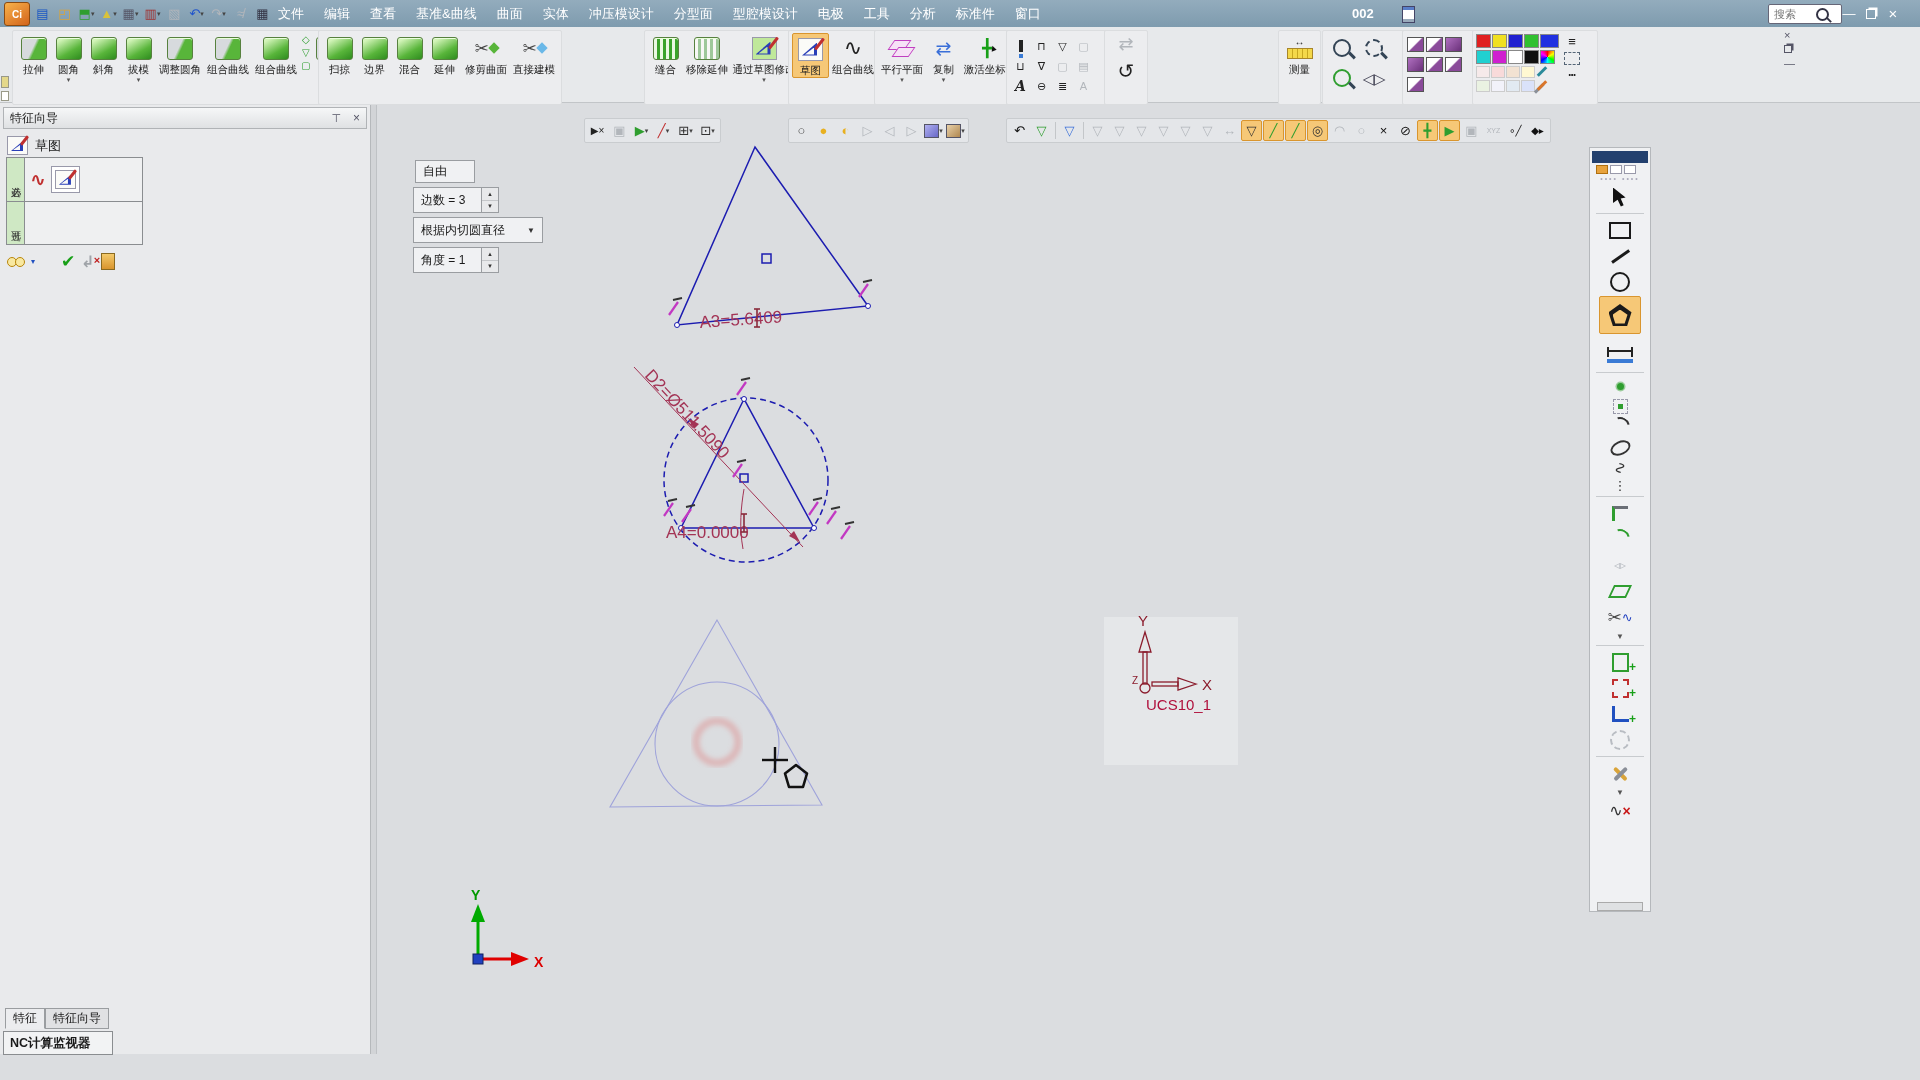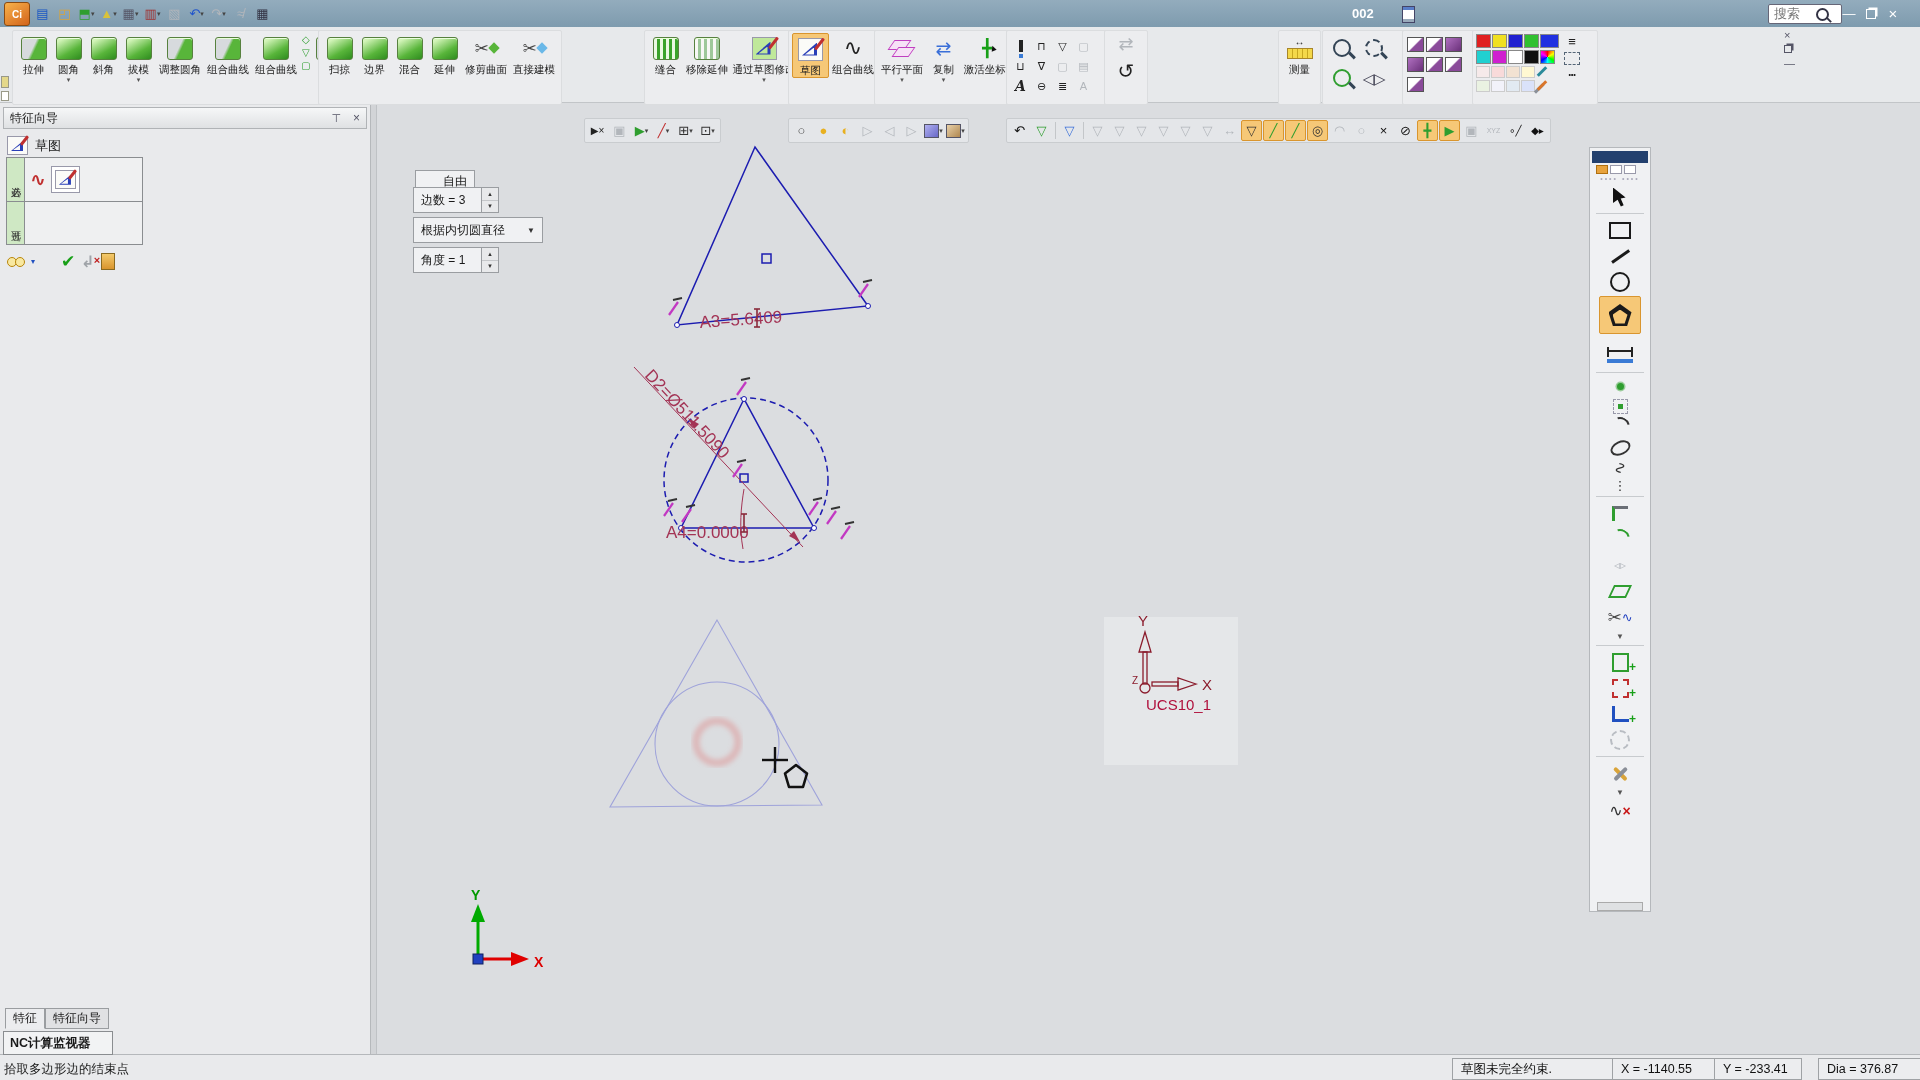--- a/index.html
+++ b/index.html
@@ -8,21 +8,21 @@
   .abs{position:absolute;box-sizing:border-box}
   
   .titlebar{left:0;top:0;width:1920px;height:27px;background:linear-gradient(#93ACBD,#7E9BAE);display:flex;align-items:center;z-index:5}
   .appico{position:absolute;left:4px;top:2px;width:24px;height:22px;background:linear-gradient(145deg,#f8b24a,#d2641c);border:1px solid #8a4a10;border-radius:3px;color:#fff;font-size:10px;font-weight:bold;display:flex;align-items:center;justify-content:center}
   .qicons{position:absolute;left:32px;top:3px;display:flex;align-items:center;gap:1px}
   .menus{position:absolute;left:268px;top:0;height:27px;display:flex;align-items:center}
   .menu-item{color:#fff;font-size:13px;padding:0 10px;line-height:27px;white-space:nowrap;cursor:default}
   .doctitle{position:absolute;left:1352px;top:0;line-height:27px;color:#fff;font-weight:bold;font-size:13px}
   .docico{position:absolute;left:1402px;top:6px;width:11px;height:15px;background:#fff;border:1px solid #446;box-shadow:inset 0 3px 0 #5a7ec8,inset 0 -3px 0 #9ab}
   .searchbox{position:absolute;left:1768px;top:4px;width:66px;height:18px;background:#fff;border:1px solid #667;border-radius:2px;display:flex;align-items:center;padding:0 3px}
-  .searchbox input{border:0;outline:0;width:40px;font-size:13px;background:transparent;font-family:Liberation Mono, monospace}
+  .searchbox input{border:0;outline:0;width:40px;font-size:11px;background:transparent;font-family:Liberation Serif, serif}
   .mag{width:9px;height:9px;border:2px solid #334;border-radius:50%;position:relative;flex:0 0 auto}
   .mag::after{content:"";position:absolute;width:6px;height:2px;background:#334;transform:rotate(45deg);right:-5px;bottom:-2px}
   .winbtn{color:#fff;font-size:13px;width:22px;text-align:center;line-height:27px}
   .rest{width:8px;height:8px;border:1.5px solid #fff;box-shadow:2px -2px 0 -0.5px #fff;display:inline-block;margin-top:9px}
   
   .ribbon{left:0;top:27px;width:1920px;height:76px;background:#E7E9EB;border-bottom:1px solid #C2C5C8;z-index:5}
   .rgroup{position:absolute;top:3px;height:69px;background:#ECEDEF;border:1px solid #DBDDDF;border-radius:2px;display:flex;align-items:flex-start;padding:2px 3px}
   .ritem{display:flex;flex-direction:column;align-items:center;min-width:33px;padding:1px;gap:1px}
   .ritem.wide{min-width:46px}
   .ritem.on{background:#F6C877;border:1px solid #D9952E;border-radius:2px}
@@ -226,20 +226,36 @@
         <span class="tico" style="color: rgb(47, 158, 47);">⬒<span class="ddm">▾</span></span>
         <span class="tico" style="color: rgb(217, 194, 58);">▲<span class="ddm">▾</span></span>
         <span class="tico" style="color: rgb(85, 85, 102);">▦<span class="ddm">▾</span></span>
         <span class="tico" style="color: rgb(160, 48, 48);">▥<span class="ddm">▾</span></span>
         <span class="tico gray">▧</span>
         <span class="tico" style="color: rgb(34, 85, 204);">↶<span class="ddm">▾</span></span>
         <span class="tico gray">↷<span class="ddm">▾</span></span>
         <span class="tico gray">≉</span>
         <span class="tico" style="color: rgb(51, 51, 68);">▦</span>
       </div>
+    <div class="menus">
+      <span class="menu-item">文件</span>
+      <span class="menu-item">编辑</span>
+      <span class="menu-item">查看</span>
+      <span class="menu-item">基准&amp;曲线</span>
+      <span class="menu-item">曲面</span>
+      <span class="menu-item">实体</span>
+      <span class="menu-item">冲压模设计</span>
+      <span class="menu-item">分型面</span>
+      <span class="menu-item">型腔模设计</span>
+      <span class="menu-item">电极</span>
+      <span class="menu-item">工具</span>
+      <span class="menu-item">分析</span>
+      <span class="menu-item">标准件</span>
+      <span class="menu-item">窗口</span>
+    </div>
     <div class="doctitle">002</div>
     <div class="docico"></div>
     <div class="searchbox">
       <input placeholder="搜索" style="">
       <span class="mag"></span>
     </div>
     <div class="abs" style="left:1838px;top:0;display:flex">
       <span class="winbtn">—</span>
       <span class="winbtn"><i class="rest"></i></span>
       <span class="winbtn" style="font-size:15px">×</span>
@@ -614,21 +630,21 @@
       <span class="tico" style="color: rgb(17, 17, 17);">×</span>
       <span class="tico" style="color: rgb(17, 17, 17);">⊘</span>
       <span class="tico on" style="color: rgb(47, 158, 47);">╋</span>
       <span class="tico on" style="color: rgb(47, 158, 47);">▶</span>
       <span class="tico gray">▣</span>
       <span class="tico gray" style="font-size: 7px;">XYZ</span>
       <span class="tico" style="color: rgb(17, 17, 17); font-size: 10px;">∘╱</span>
       <span class="tico" style="color: rgb(17, 17, 17); font-size: 10px;">◆▸</span>
     </div>
 
-  <div class="fld" style="left:415px;top:170px;width:44px;height:21px;justify-content:flex-end">
+  <div class="fld" style="left:415px;top:160px;width:44px;height:21px;justify-content:flex-start">
       <span>自由</span>
     </div>
   <div class="fld" style="left:413px;top:187px;width:66px;height:24px">
       <span>边数 = 3</span>
     </div>
   <div class="spin" style="left:481px;top:187px">
       <span>▲</span>
       <span>▼</span>
     </div>
   <div class="fld" style="left:413px;top:217px;width:114px;height:24px">
@@ -735,21 +751,14 @@
     <div class="sbtn" style="min-height:10px">
         <span style="font-size:8px;color:#555">▼</span>
       </div>
     <div class="sbtn">
         <span class="gl" style="font-size:16px;color:#333">∿<i style="font-style:normal;color:#c81818;font-weight:bold;font-size:14px">×</i></span>
       </div>
     <div style="margin-top:auto"></div>
     <div class="rsb"></div>
   </div>
 
-  <div class="abs statusbar">
-    <span style="position:absolute;left:4px;top:6px;font-size:12.5px;color:#1a1a1a">拾取多边形边的结束点</span>
-    <span class="sfld" style="left:1452px;width:156px">草图未完全约束.</span>
-    <span class="sfld" style="left:1612px;width:98px">X = -1140.55</span>
-    <span class="sfld" style="left:1714px;width:70px">Y = -233.41</span>
-    <span class="sfld" style="left:1818px;width:94px">Dia = 376.87</span>
-  </div>
 
 </div>
 
 </body></html>

